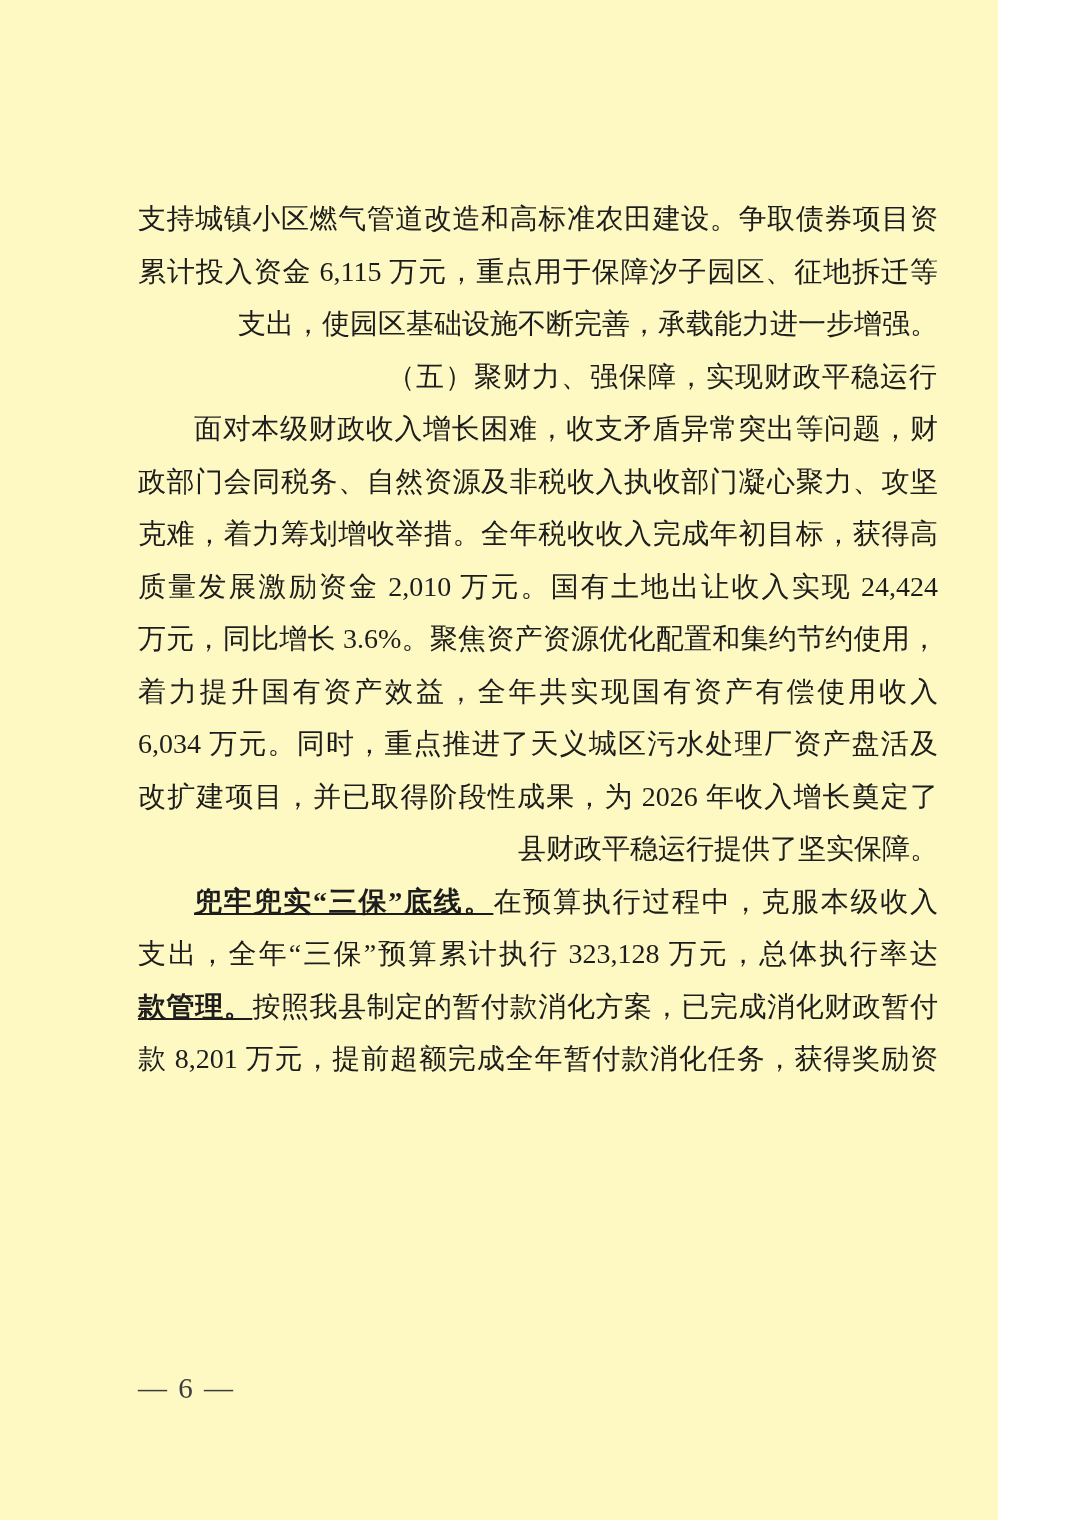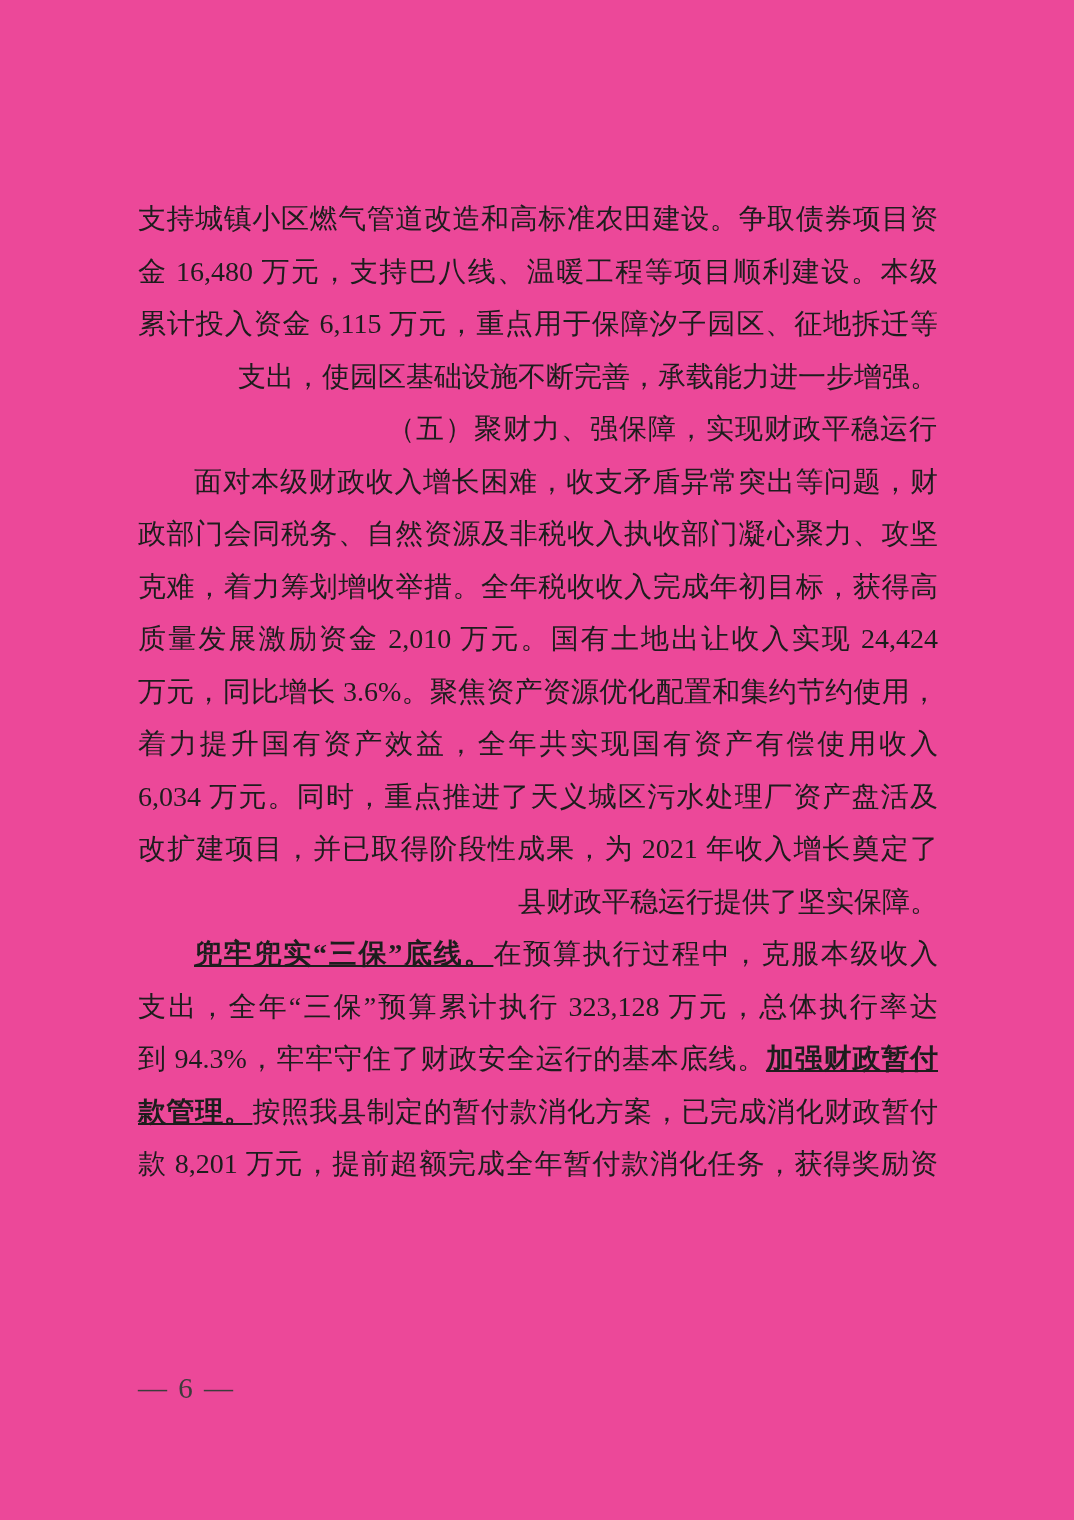--- a/index.html
+++ b/index.html
@@ -11,23 +11,23 @@
     width: 1074px;
     height: 1520px;
     font-family: "Liberation Serif", "DejaVu Serif", serif;
     color: #1d1d1d;
     position: relative;
     overflow: hidden;
   }
   .page {
     position: absolute;
     left: 0; top: 0;
-    width: 1074px;
+    width: 998px;
     height: 1520px;
-    background: #ec4899;
+    background: #fef9c3;
   }
   .content {
     position: absolute;
     left: 138px;
     top: 193px;
     width: 800px;
   }
   .line {
     font-size: 28px;
     line-height: 52.5px;
@@ -64,42 +64,40 @@
     letter-spacing: 2px;
   }
 </style>
 </head>
 <body>
 
 <div class="page">
   <div class="content" id="content">
       <div class="block paragraph">
         <div class="line j"><span class="seg">支持城镇小区燃气管道改造和高标准农田建设。争取债券项目资</span></div>
-        <div class="line j"><span class="seg">金 16,480 万元，支持巴八线、温暖工程等项目顺利建设。本级</span></div>
         <div class="line j"><span class="seg">累计投入资金 6,115 万元，重点用于保障汐子园区、征地拆迁等</span></div>
         <div class="line"><span class="seg">支出，使园区基础设施不断完善，承载能力进一步增强。</span></div>
       </div>
       <div class="block heading">
         <div class="line ind"><span class="seg">（五）聚财力、强保障，实现财政平稳运行</span></div>
       </div>
       <div class="block paragraph">
         <div class="line j ind"><span class="seg">面对本级财政收入增长困难，收支矛盾异常突出等问题，财</span></div>
         <div class="line j"><span class="seg">政部门会同税务、自然资源及非税收入执收部门凝心聚力、攻坚</span></div>
         <div class="line j"><span class="seg">克难，着力筹划增收举措。全年税收收入完成年初目标，获得高</span></div>
         <div class="line j"><span class="seg">质量发展激励资金 2,010 万元。国有土地出让收入实现 24,424</span></div>
         <div class="line j"><span class="seg">万元，同比增长 3.6%。聚焦资产资源优化配置和集约节约使用，</span></div>
         <div class="line j"><span class="seg">着力提升国有资产效益，全年共实现国有资产有偿使用收入</span></div>
         <div class="line j"><span class="seg">6,034 万元。同时，重点推进了天义城区污水处理厂资产盘活及</span></div>
-        <div class="line j"><span class="seg">改扩建项目，并已取得阶段性成果，为 2021 年收入增长奠定了</span></div>
+        <div class="line j"><span class="seg">改扩建项目，并已取得阶段性成果，为 2026 年收入增长奠定了</span></div>
         <div class="line"><span class="seg">县财政平稳运行提供了坚实保障。</span></div>
       </div>
       <div class="block paragraph">
         <div class="line j ind"><span class="seg bold">兜牢兜实“三保”底线。</span><span class="seg">在预算执行过程中，克服本级收入</span></div>
         <div class="line j"><span class="seg">支出，全年“三保”预算累计执行 323,128 万元，总体执行率达</span></div>
-        <div class="line j"><span class="seg">到 94.3%，牢牢守住了财政安全运行的基本底线。</span><span class="seg bold">加强财政暂付</span></div>
         <div class="line j"><span class="seg bold">款管理。</span><span class="seg">按照我县制定的暂付款消化方案，已完成消化财政暂付</span></div>
         <div class="line j"><span class="seg">款 8,201 万元，提前超额完成全年暂付款消化任务，获得奖励资</span></div>
       </div>
     </div>
   <div class="footer">
     <span>— 6 —</span>
   </div>
 </div>
 
 </body></html>

